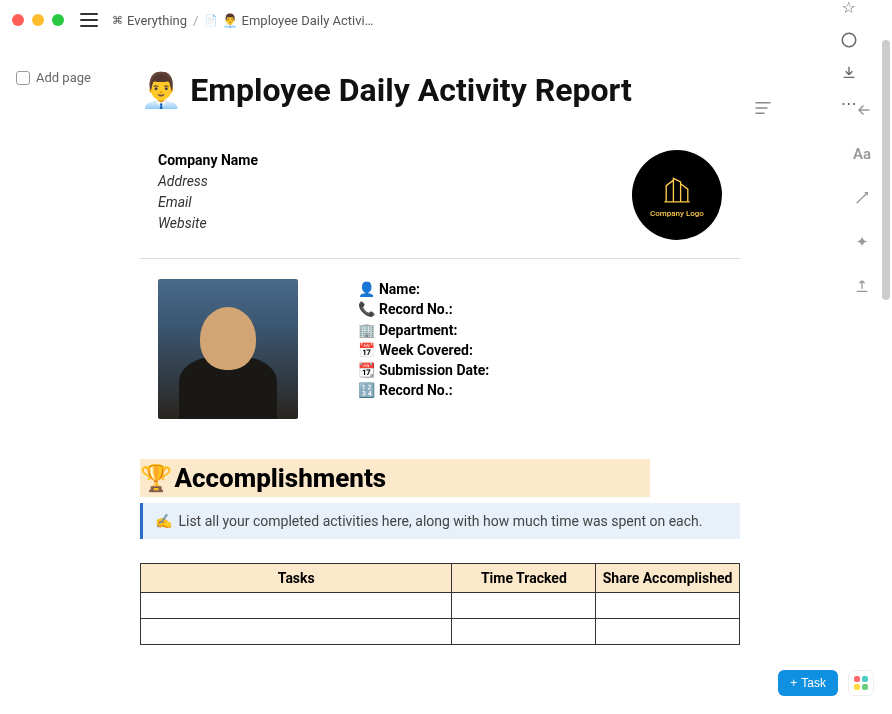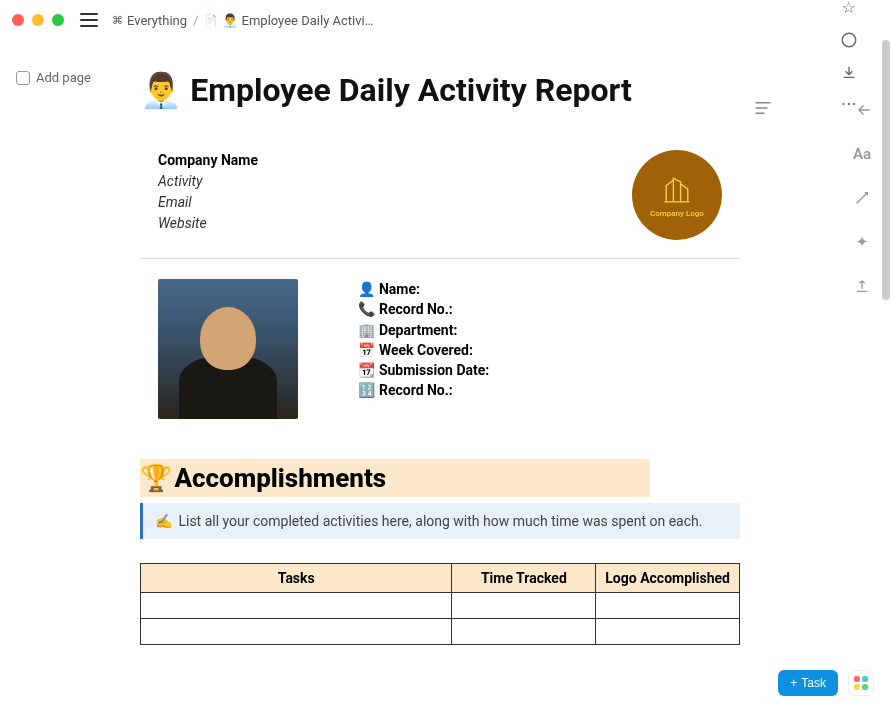--- a/index.html
+++ b/index.html
@@ -33,21 +33,21 @@
 
 .doc{position:absolute;left:140px;top:70px;width:600px;}
 .title{font-size:32px;font-weight:700;color:#111;display:flex;align-items:center;gap:8px;margin-bottom:24px;}
 .title .emoji{font-size:34px;}
 
 
 .company-row{display:flex;justify-content:space-between;align-items:flex-start;padding:0 18px 18px;margin-top:40px;}
 .company-info{font-size:14px;line-height:1.5;}
 .company-info .name{font-weight:700;}
 .company-info .it{font-style:italic;color:#333;}
-.logo{width:90px;height:90px;border-radius:50%;background:#a16207;display:flex;flex-direction:column;align-items:center;justify-content:center;color:#ffcc4d;font-size:8px;font-weight:500;}
+.logo{width:90px;height:90px;border-radius:50%;background:#000000;display:flex;flex-direction:column;align-items:center;justify-content:center;color:#ffcc4d;font-size:8px;font-weight:500;}
 .logo svg{width:36px;height:36px;}
 
 .divider{border:none;border-top:1px solid #ddd;margin:0 0 20px;}
 
 
 .emp-row{display:flex;gap:60px;padding:0 18px;margin-bottom:40px;}
 .emp-photo{width:140px;height:140px;background:linear-gradient(180deg,#4a6a8a 0%,#3a5570 35%,#2a2520 100%);border-radius:2px;position:relative;overflow:hidden;}
 .emp-photo::after{content:"";position:absolute;left:30%;top:20%;width:40%;height:45%;background:#d4a574;border-radius:50% 50% 45% 45%;}
 .emp-photo::before{content:"";position:absolute;left:15%;bottom:0;width:70%;height:45%;background:#1a1815;border-radius:40% 40% 0 0;}
 .emp-fields{font-size:14px;line-height:1.45;font-weight:700;}
@@ -153,21 +153,21 @@
 
 <div class="doc">
   <h1 class="title">
     <span class="emoji">👨‍💼</span>
     <span>Employee Daily Activity Report</span>
   </h1>
 
   <div class="company-row">
     <div class="company-info">
       <div class="name">Company Name</div>
-      <div class="it">Activity</div>
+      <div class="it">Address</div>
       <div class="it">Email</div>
       <div class="it">Website</div>
     </div>
     <div class="logo">
       <svg viewBox="0 0 40 40" stroke="#ffcc4d" stroke-width="1.5" fill="none">
         <path d="M8 32V14l8-6v24M16 32V6l8 4v22M24 32V12l8 6v14M6 32h28"></path>
       </svg>
       <span>Company Logo</span>
     </div>
   </div>
@@ -195,21 +195,21 @@
   <div class="callout">
     <span>✍️</span>
     <span>List all your completed activities here, along with how much time was spent on each.</span>
   </div>
 
   <table class="tbl">
     <thead>
         <tr id="tbl-head">
           <th>Tasks</th>
           <th>Time Tracked</th>
-          <th>Logo Accomplished</th>
+          <th>Share Accomplished</th>
         </tr>
       </thead>
     <tbody id="tbl-body">
         <tr>
           <td></td>
           <td></td>
           <td></td>
         </tr>
         <tr>
           <td></td>

